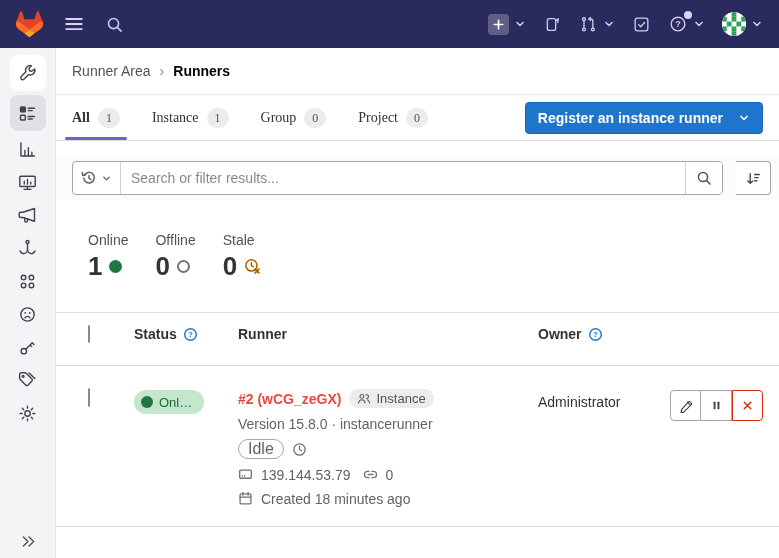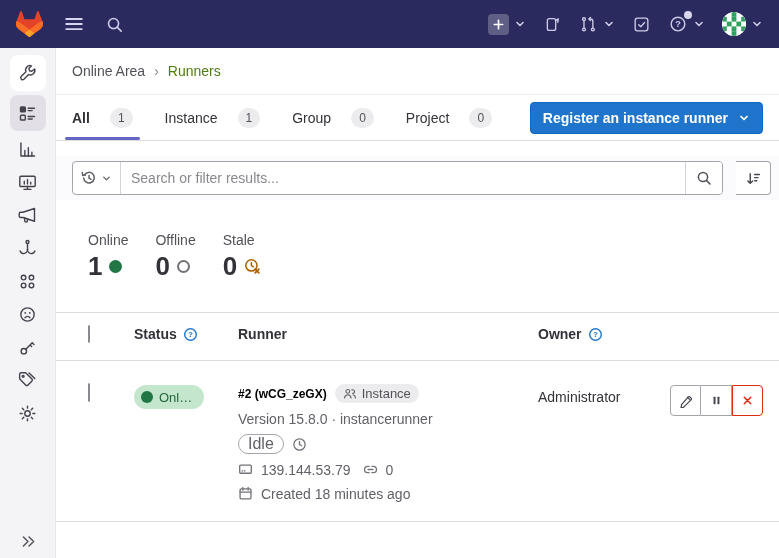--- a/index.html
+++ b/index.html
@@ -26,30 +26,30 @@
   .sb-item{width:36px;height:33px;display:flex;align-items:center;justify-content:center;border-radius:8px;cursor:pointer;}
   .sb-ctx{height:36px;background:#fff;margin-bottom:4px;}
   .sb-selected{height:36px;background:#e2dfe6;margin-bottom:2px;}
   .sb-collapse{position:absolute;bottom:8px;left:0;width:56px;display:flex;justify-content:center;cursor:pointer;}
 
   .content{flex:1;position:relative;box-sizing:border-box;overflow:hidden;}
 
   
   .breadcrumb{height:46px;display:flex;align-items:center;gap:9px;padding:0 16px;
     border-bottom:1px solid #eceaf0;font-size:14px;color:#535158;}
-  .crumb-current{font-weight:400;color:#4d7c0f;}
+  .crumb-current{font-weight:700;color:#000000;}
   .crumb-sep{color:#89888d;}
 
   
   .tabsrow{height:45px;display:flex;align-items:stretch;padding:0 16px;border-bottom:1px solid #dcdcde;position:relative;}
-  .tab{display:flex;align-items:center;gap:20px;margin-right:32px;font-size:14px;color:#333238;position:relative;cursor:pointer;}
+  .tab{display:flex;align-items:center;gap:8px;margin-right:32px;font-size:14px;color:#333238;position:relative;cursor:pointer;font-family:Liberation Serif, serif;}
   .tab.active{font-weight:700;}
   .tab.active::after{content:"";position:absolute;left:-7px;right:-7px;bottom:0;height:3px;background:#6666c4;border-radius:2px;}
   .count-badge{background:#ececef;color:#535158;font-size:12px;line-height:1;padding:4px 8px;border-radius:10px;font-weight:400;}
-  .register-btn{position:absolute;right:16px;top:7px;height:32px;display:flex;align-items:center;gap:10px;
+  .register-btn{position:absolute;right:16px;top:7px;height:32px;display:flex;align-items:center;gap:15px;
     background:#1f75cb;border:1px solid #1068bf;color:#fff;font-size:14px;font-weight:600;border-radius:4px;
     padding:0 12px;cursor:pointer;box-sizing:border-box;}
 
   
   .filter-strip{margin-top:15px;background:#fbfafd;padding:5px 8px 5px 16px;display:flex;gap:13px;align-items:center;}
   .search-box{flex:1;display:flex;align-items:stretch;height:34px;background:#fff;border:1px solid #a5a4ab;
     border-radius:4px;box-sizing:border-box;overflow:hidden;}
   .history-btn{display:flex;align-items:center;gap:4px;padding:0 8px;border-right:1px solid #d4d3d8;cursor:pointer;}
   .search-input{flex:1;border:none;outline:none;padding:0 10px;font-size:14px;color:#333238;
     font-family:"Liberation Sans",sans-serif;background:transparent;}
@@ -65,35 +65,35 @@
   
   .stats{display:flex;gap:27px;margin:32px 16px 0 32px;}
   .stat .lbl{font-size:14px;color:#535158;margin-bottom:5px;}
   .valrow{display:flex;align-items:center;gap:7px;}
   .val{font-size:26px;font-weight:700;color:#333238;line-height:1;}
   .dot-online{width:13px;height:13px;border-radius:50%;background:#217645;}
   .ring-offline{width:13px;height:13px;border-radius:50%;border:2px solid #737278;box-sizing:border-box;background:#fff;}
 
   
   .runners-table{margin-top:33px;}
-  .trow{display:grid;grid-template-columns:46px 104px 300px 1fr 96px;padding:0 16px 5px 32px;}
+  .trow{display:grid;grid-template-columns:46px 104px 300px 1fr 96px;padding:0 16px 10px 32px;}
   .thead{border-top:1px solid #dcdcde;border-bottom:1px solid #dcdcde;height:42px;align-items:center;
     font-weight:700;font-size:14px;}
   .th{display:flex;gap:6px;align-items:center;}
   .tbody-row{border-bottom:1px solid #dcdcde;align-items:start;padding-top:23px;padding-bottom:12px;}
   .checkbox{width:16px;height:16px;border:1px solid #89888d;border-radius:4px;background:#fff;cursor:pointer;box-sizing:border-box;}
   .tbody-row .checkbox{margin-top:4px;}
 
   .status-pill{display:inline-flex;align-items:center;gap:6px;background:#c3e6cd;color:#24663b;border-radius:12px;
     height:24px;padding:0 10px 0 7px;font-size:13px;margin-top:1px;}
   .status-pill .pdot{width:12px;height:12px;border-radius:50%;background:#217645;flex:none;}
   .status-pill .txt{max-width:35px;overflow:hidden;text-overflow:ellipsis;white-space:nowrap;}
 
   .runner-cell .line{display:flex;align-items:center;gap:8px;margin-bottom:7px;font-size:14px;color:#626168;min-height:17px;}
-  .runner-link{color:#000000;font-weight:700;font-size:12px;text-decoration:none;cursor:pointer;text-align:right;}
+  .runner-link{color:#ef4444;font-weight:700;font-size:14px;text-decoration:none;cursor:pointer;text-align:right;}
   .type-badge{display:inline-flex;align-items:center;gap:5px;background:#ececef;color:#535158;font-size:13px;
     border-radius:10px;padding:2px 8px;}
   .version-line{color:#333238;}
   .idle-pill{border:1px solid #a5a4ab;color:#626168;font-size:16px;border-radius:10px;padding:1px 9px;line-height:16px;}
   .owner-link{font-size:14px;color:#333238;margin-top:5px;cursor:pointer;}
 
   .actions{display:flex;justify-content:flex-end;margin-top:1px;}
   .action-btn{width:31px;height:31px;background:#fff;border:1px solid #a5a4ab;display:flex;align-items:center;
     justify-content:center;cursor:pointer;box-sizing:border-box;padding:0;}
   .action-edit{border-radius:4px 0 0 4px;}
@@ -326,21 +326,21 @@
           <svg width="17" height="17" viewBox="0 0 20 20" fill="none" stroke="#535158" stroke-width="1.7" stroke-linecap="round" stroke-linejoin="round">
               <path d="M4 4.8 9.4 10 4 15.2M10.6 4.8 16 10l-5.4 5.2"></path>
             </svg>
         </span>
       </div>
     </aside>
 
     <main class="content">
 
       <nav class="breadcrumb">
-        <span>Online Area</span>
+        <span>Runner Area</span>
         <span class="crumb-sep">›</span>
         <span class="crumb-current">Runners</span>
       </nav>
 
       <div class="tabsrow">
         <div class="tab active">
           <span>All</span>
           <span class="count-badge">1</span>
         </div>
         <div class="tab">

